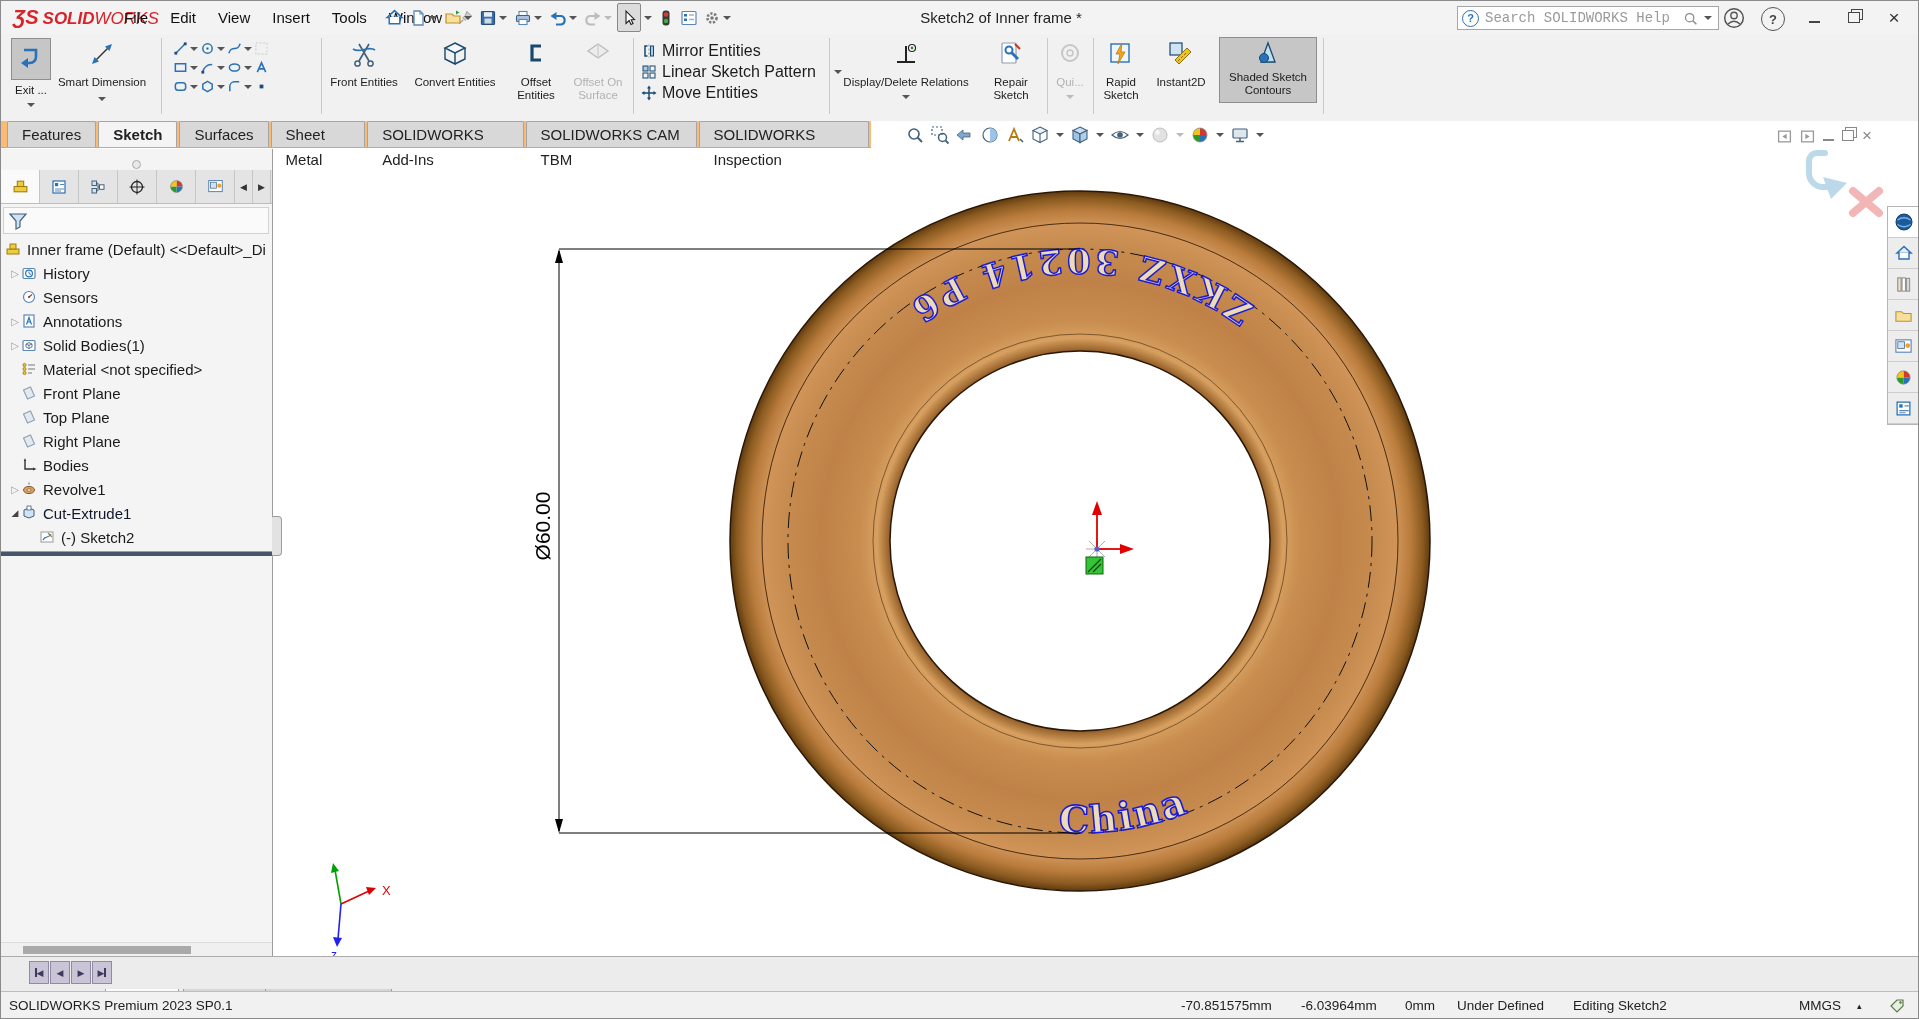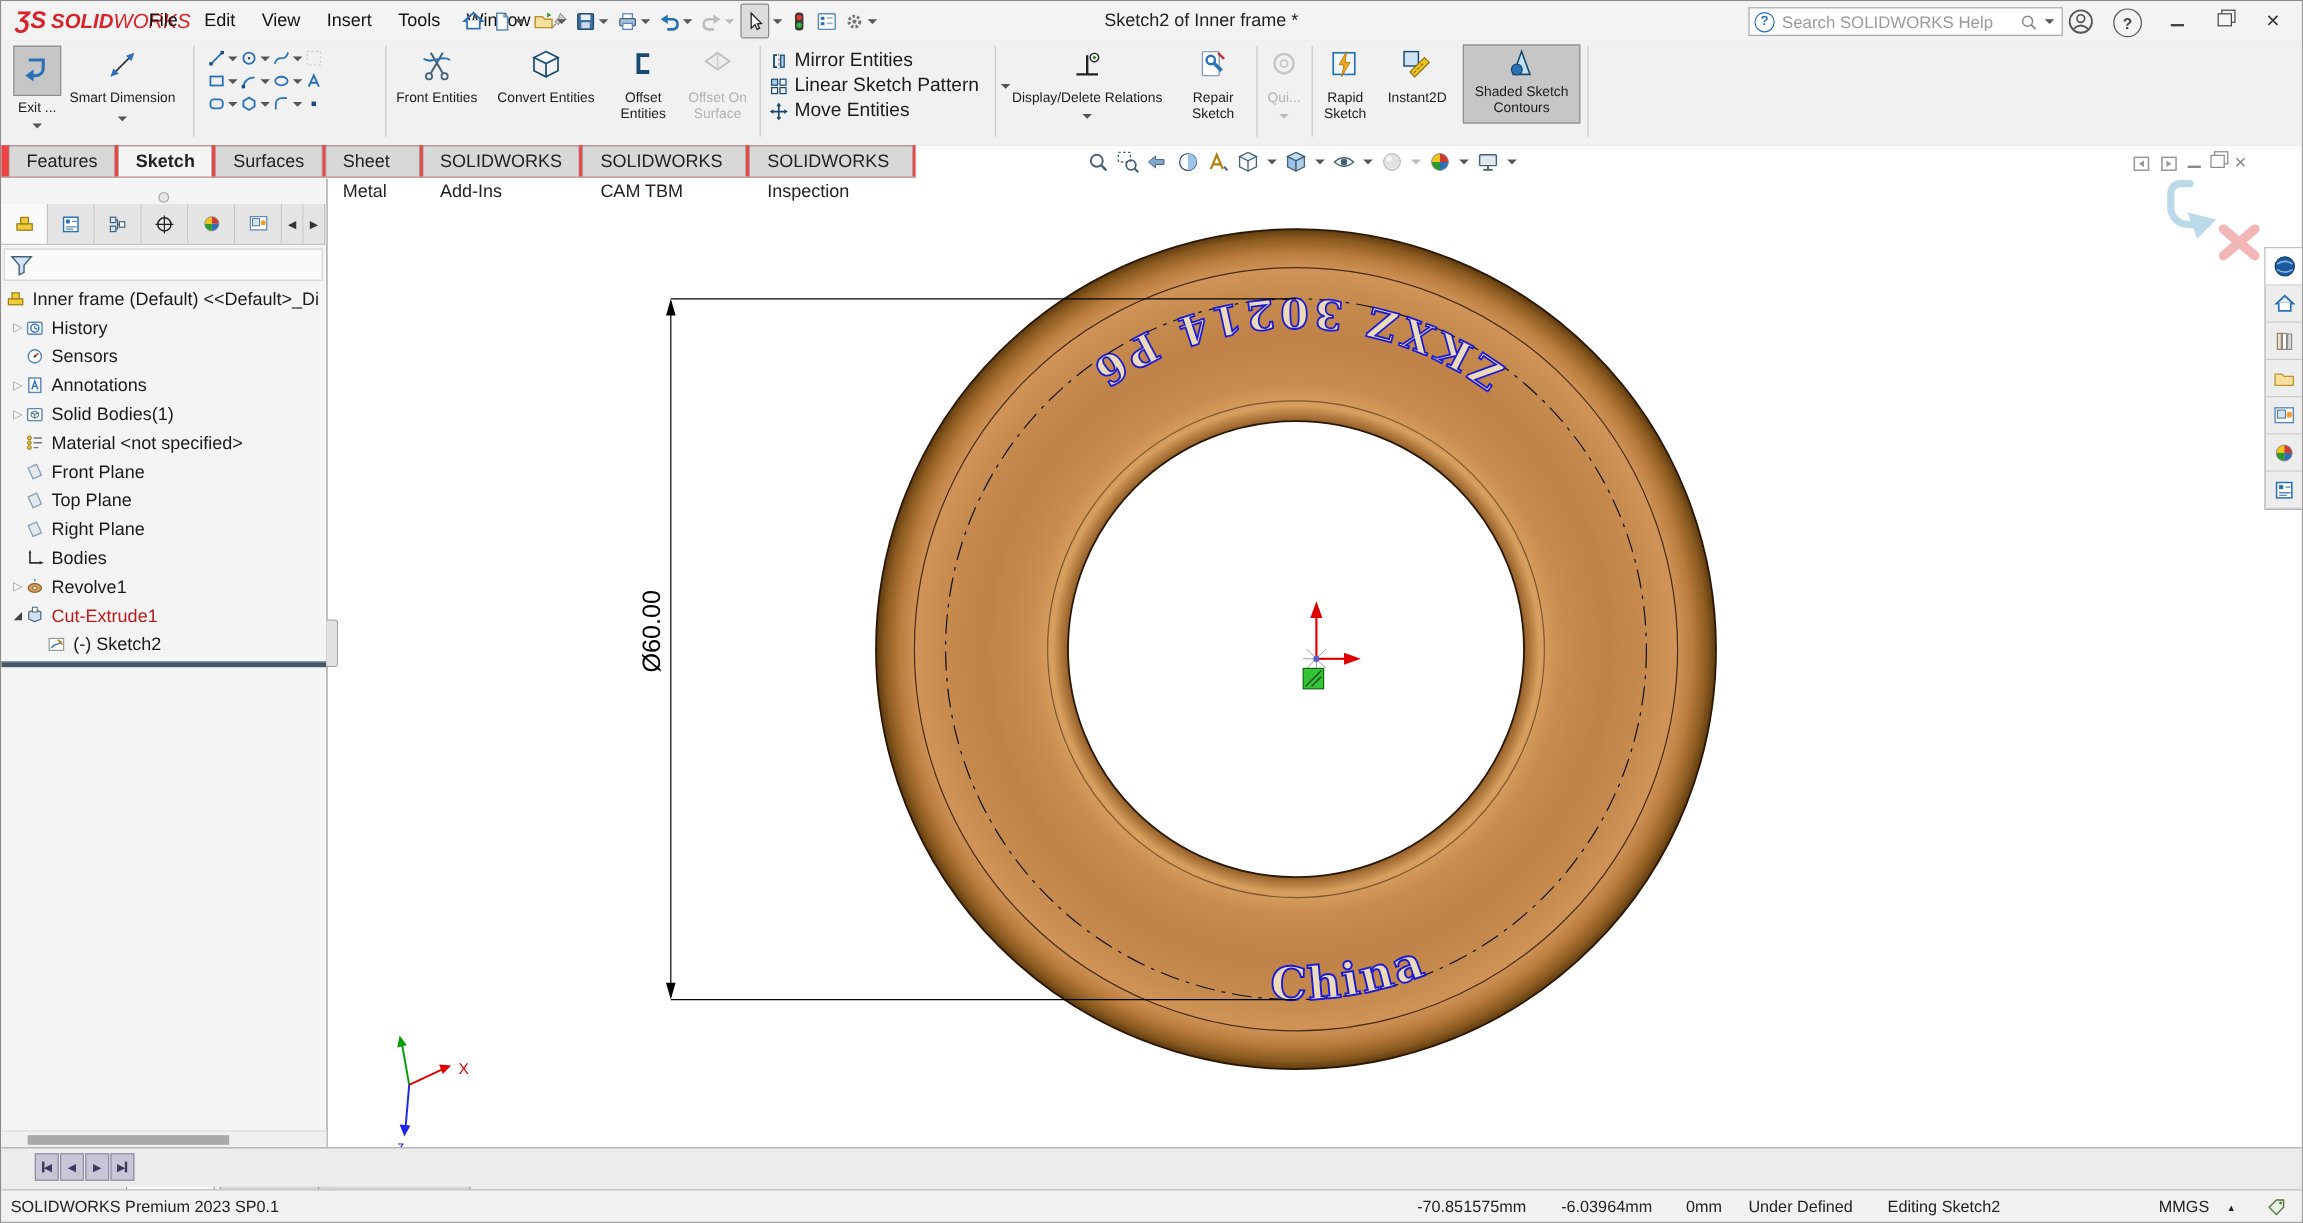--- a/index.html
+++ b/index.html
@@ -13,39 +13,39 @@
   .logo b{font-weight:700;}
   .menus{left:112px;top:0;height:33px;display:flex;align-items:center;}
   .menus .mi{padding:0 11px;font-size:15px;color:#111;height:33px;line-height:33px;cursor:default;}
   .qat{left:382px;top:2px;height:29px;display:flex;align-items:center;gap:1px;}
   .qat .qi{display:flex;align-items:center;height:27px;padding:0 2px;}
   .dd{width:0;height:0;border-left:4px solid transparent;border-right:4px solid transparent;border-top:4px solid #555;margin:0 2px;display:inline-block;}
   .dd.dis{border-top-color:#bbb;}
   .selbox{border:1px solid #888;background:#dcdcdc;border-radius:2px;padding:1px 2px;display:flex;align-items:center;}
   .title{left:840px;top:0;width:320px;height:33px;line-height:33px;text-align:center;font-size:15px;color:#222;white-space:nowrap;}
   .search{left:1456px;top:5px;width:252px;height:22px;background:#fff;border:1px solid #a6a6a6;display:flex;align-items:center;padding:0 4px;gap:4px;}
-  .search input{border:0;outline:0;flex:1;font-size:14px;color:#a16207;font-family:Liberation Sans, sans-serif;background:transparent;}
+  .search input{border:0;outline:0;flex:1;font-size:14px;color:#a16207;font-family:Liberation Mono, monospace;background:transparent;}
   .search input::placeholder{color:#9a9a9a;}
   .qmark{width:15px;height:15px;border-radius:50%;border:1.5px solid #2a72b8;color:#2a72b8;font-size:11px;font-weight:700;display:flex;align-items:center;justify-content:center;}
   .roundbtn{width:22px;height:22px;border-radius:50%;border:1.5px solid #555;color:#444;display:flex;align-items:center;justify-content:center;font-size:13px;font-weight:700;}
   .winctl{font-size:15px;color:#333;width:30px;text-align:center;line-height:33px;}
   .restore-glyph{display:inline-block;width:10px;height:9px;border:1.4px solid #444;box-shadow:3px -3px 0 -1px #f3f3f3,3px -3px 0 0 #444;margin-top:10px;}
   .min-glyph{display:inline-block;width:11px;border-bottom:2px solid #444;height:8px;}
   
   .ribbon{left:0;top:33px;width:1919px;height:87px;background:#f1f1f1;border-bottom:1px solid #c2c2c2;}
   .rsep{top:4px;width:1px;height:76px;background:#c9c9c9;}
   .rlabel{font-size:11.5px;color:#1c1c1c;text-align:center;white-space:nowrap;line-height:13px;}
   .rlabel.dis{color:#b2b2b2;}
   .pressed{background:#c6c6c6;border:1px solid #8e8e8e;}
   .ritem{display:flex;flex-direction:column;align-items:center;}
   .gridcell{display:flex;align-items:center;height:19px;}
   .stackrow{display:flex;align-items:center;height:21px;font-size:16px;white-space:nowrap;color:#1c1c1c;}
   .stackrow svg{margin-right:5px;}
   
-  .cmdtabs{left:0;top:120px;width:762px;height:27px;background:#ef4444;border-bottom:1px solid #aeaeae;display:flex;align-items:stretch;padding-left:6px;box-sizing:border-box;}
+  .cmdtabs{left:0;top:120px;width:870px;height:27px;background:#fdba74;border-bottom:1px solid #aeaeae;display:flex;align-items:stretch;padding-left:6px;box-sizing:border-box;}
   .ctab{border:1px solid #a5a5a5;border-bottom:none;background:#d8d8d8;font-size:15px;color:#222;padding:0 14px;line-height:25px;margin-right:2px;border-radius:2px 2px 0 0;}
   .ctab.active{background:#f4f4f4;font-weight:700;}
   
   .headsup{left:903px;top:121px;height:25px;display:flex;align-items:center;gap:3px;}
   .hicon{display:flex;align-items:center;padding:1px;}
   
   .docwin{left:1776px;top:126px;display:flex;align-items:center;gap:8px;color:#8a8a8a;}
   
   .leftpanel{left:0;top:148px;width:272px;height:807px;background:#f4f4f4;border-right:1px solid #9c9c9c;box-sizing:border-box;}
   .grip{left:131px;top:11px;width:7px;height:7px;border:1px solid #aaa;border-radius:50%;background:#e8e8e8;}
@@ -53,21 +53,21 @@
   .ptab{width:38px;display:flex;align-items:center;justify-content:center;border-right:1px solid #c6c6c6;background:#e4e4e4;}
   .ptab.active{background:#fafafa;}
   .ptab.scroll{width:17px;font-size:9px;color:#333;}
   .filterbar{left:2px;top:58px;width:266px;height:27px;border:1px solid #d2d2d2;background:#fafafa;display:flex;align-items:center;padding-left:4px;box-sizing:border-box;}
   .tree{left:0;top:88px;width:271px;}
   .trow{height:24px;display:flex;align-items:center;font-size:15px;white-space:nowrap;overflow:hidden;}
   .trow .arr{width:12px;margin-left:8px;font-size:10px;color:#9a9a9a;text-align:center;flex:none;}
   .trow .arr.exp{color:#444;font-size:9px;}
   .trow svg{flex:none;margin-right:6px;}
   .trow.child{padding-left:18px;}
-  .trow .gray{color:#b91c1c;}
+  .trow .gray{color:#0f172a;}
   .rollback{left:0;top:402px;width:271px;height:4px;background:#46566a;border-top:1px solid #8fa0b5;}
   .hscroll{left:0;top:793px;width:271px;height:14px;background:#f0f0f0;border-top:1px solid #dcdcdc;}
   .hthumb{left:22px;top:3px;width:168px;height:8px;background:#a9a9a9;}
   .phandle{left:271px;top:515px;width:9px;height:38px;background:#e2e2e2;border:1px solid #9c9c9c;border-left:none;border-radius:0 4px 4px 0;}
   
   .taskpane{left:1886px;top:205px;width:33px;background:#ededed;border:1px solid #b5b5b5;box-sizing:border-box;}
   .tpcell{height:30px;display:flex;align-items:center;justify-content:center;border-bottom:1px solid #cdcdcd;}
   .tpcell.active{background:#ffffff;}
   
   .bottabs{left:0;top:955px;width:1919px;height:35px;background:#ececec;border-top:1px solid #ababab;}

